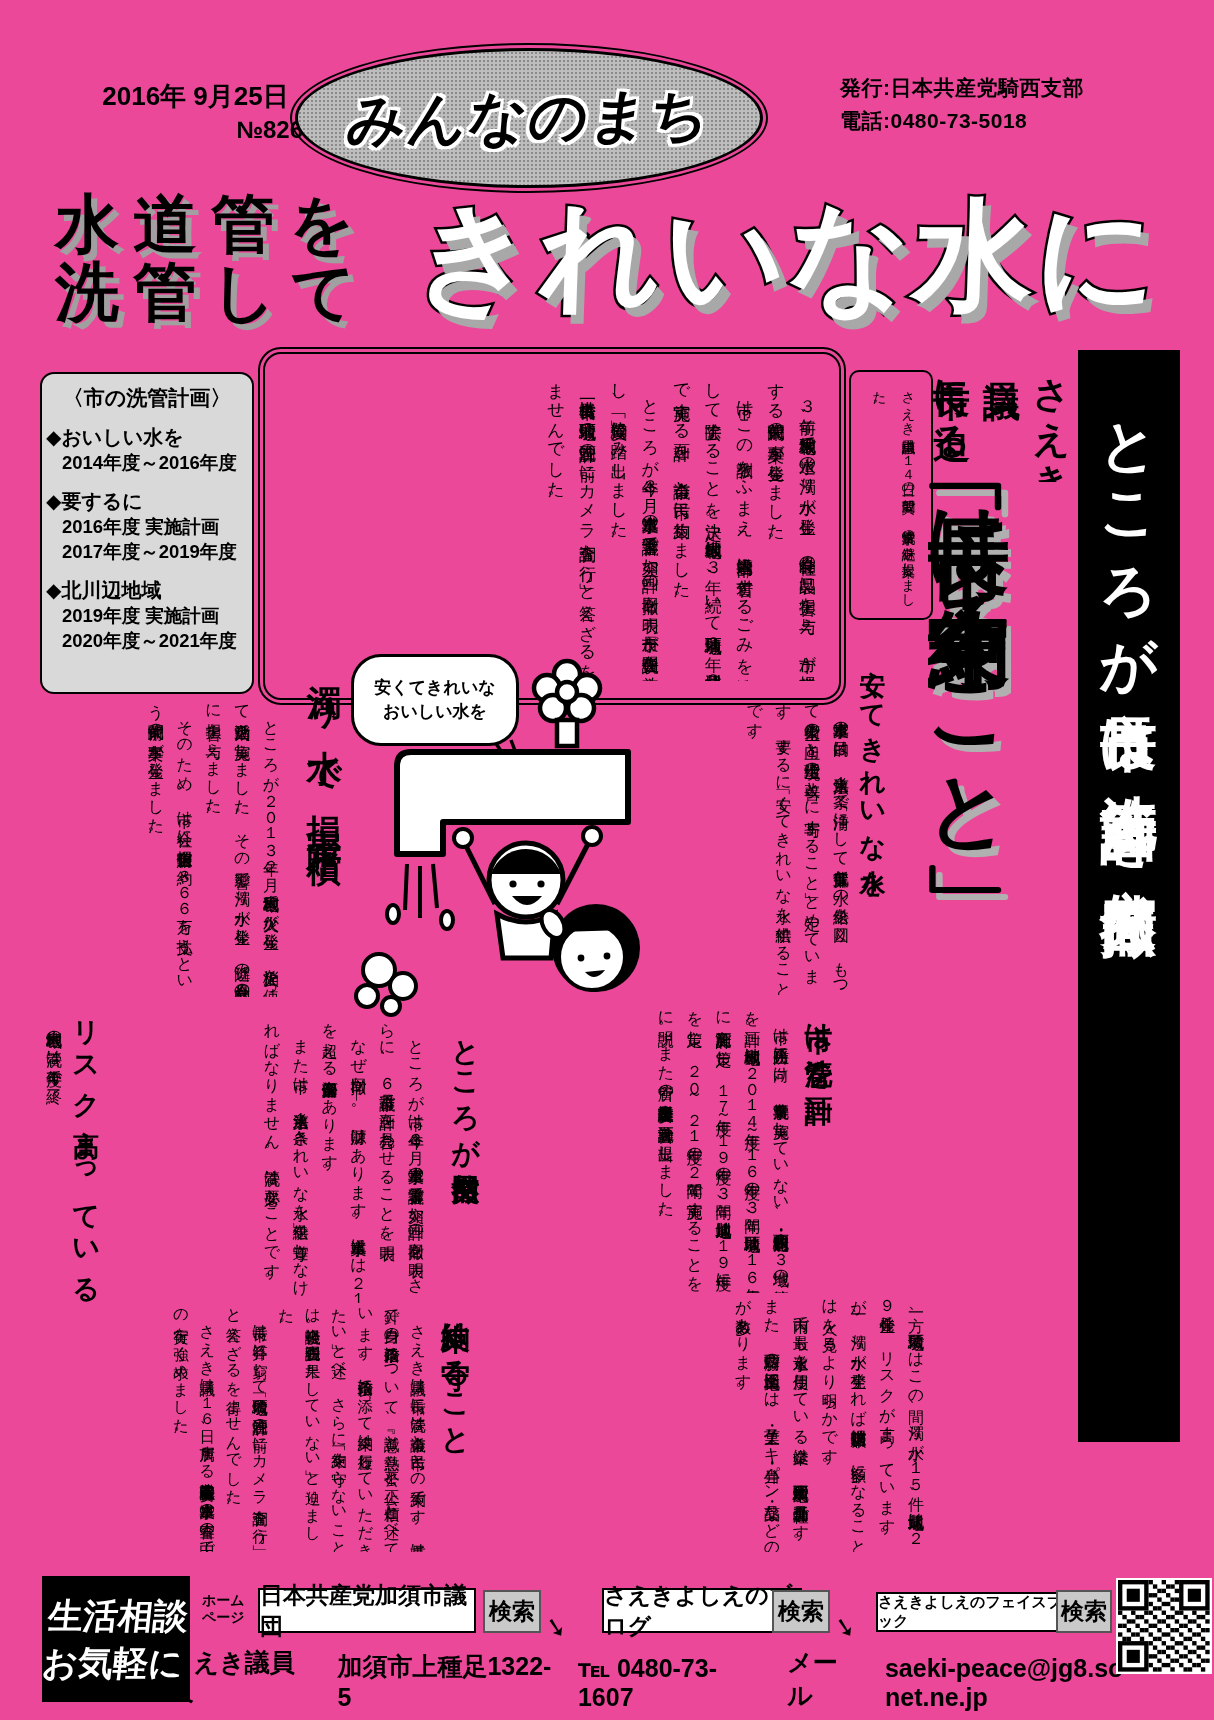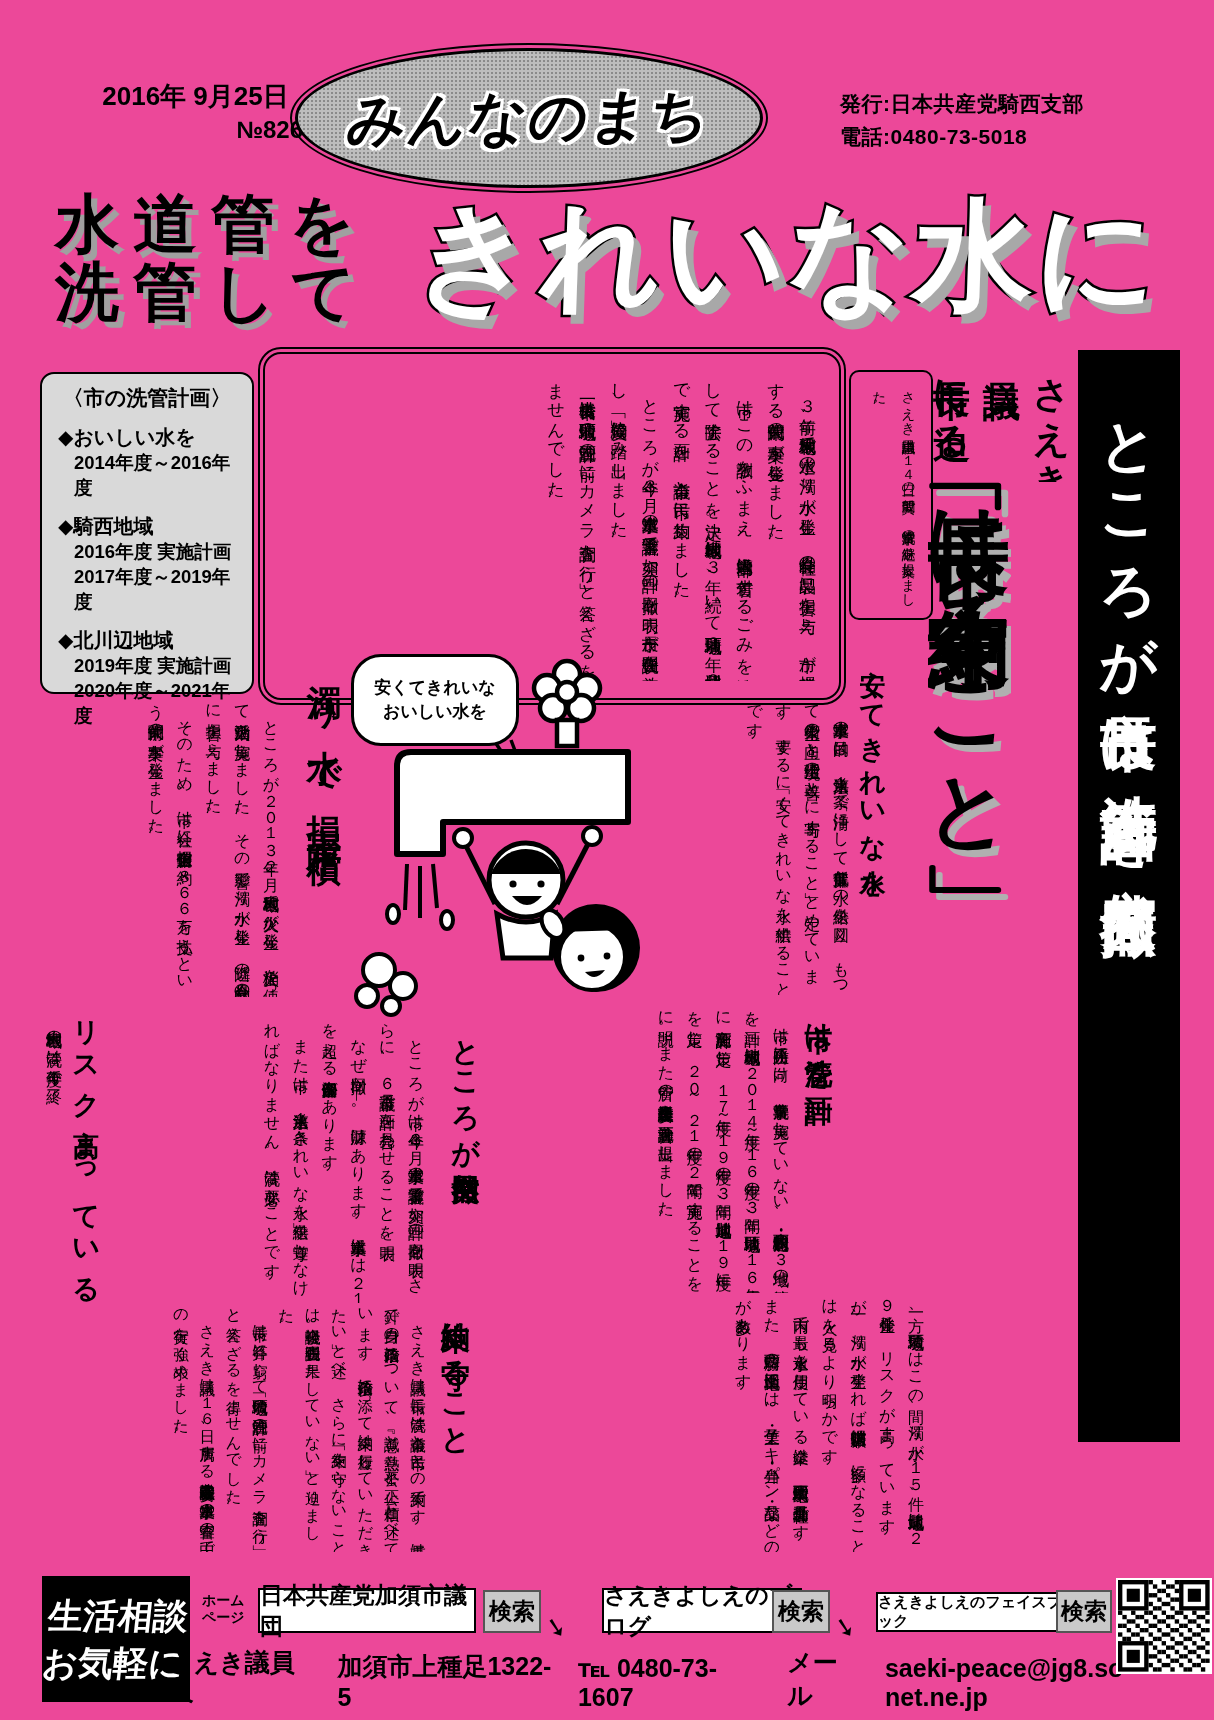--- a/index.html
+++ b/index.html
@@ -17,31 +17,31 @@
   
   #date-block{left:88px;top:80px;width:215px;text-align:center;font-size:26px;font-weight:700;line-height:1.3;}
   #issue-no{font-size:24px;font-weight:700;text-align:right;}
   #logo-ellipse{left:295px;top:48px;width:462px;height:134px;border:3px solid #000;border-radius:50%;
       outline:2px solid #000;outline-offset:3px;
       background:#bdbdbd;
       background-image:radial-gradient(#8a8a8a 1px,transparent 1.2px);background-size:4px 4px;
       display:flex;align-items:center;justify-content:center;}
   #logo-title{font-size:58px;font-weight:900;transform:skewX(-8deg) rotate(-1deg);letter-spacing:1px;
       text-shadow:-3px -3px 0 #fff,3px -3px 0 #fff,-3px 3px 0 #fff,3px 3px 0 #fff,0 -3px 0 #fff,0 3px 0 #fff,-3px 0 0 #fff,3px 0 0 #fff;}
-  #publisher{left:840px;top:88px;font-size:21px;font-weight:700;line-height:1.55;letter-spacing:.5px;}
+  #publisher{left:840px;top:72px;font-size:21px;font-weight:700;line-height:1.55;letter-spacing:.5px;}
   
   #headline-left{left:55px;top:190px;font-size:64px;font-weight:900;line-height:1.07;letter-spacing:14px;
       text-shadow:6px 6px 0 #a0a0a0;}
   #headline-right{left:414px;top:176px;font-size:120px;font-weight:900;letter-spacing:2px;
       font-family:"Liberation Serif","DejaVu Serif",serif;
       color:#fff;-webkit-text-stroke:5px #000;paint-order:stroke fill;
       text-shadow:8px 9px 0 #a8a8a8;transform:skewX(-2deg);}
   
   #plan-box{left:40px;top:372px;width:214px;height:322px;background:#d9d9d9;border:2.5px solid #000;
-      border-radius:14px;padding:10px 16px;box-sizing:border-box;}
+      border-radius:14px;padding:10px 4px;box-sizing:border-box;}
   #plan-box .pb-title{text-align:center;font-size:21px;font-weight:700;margin-bottom:12px;}
   #plan-box .pb-area{font-size:20px;font-weight:700;margin-top:12px;}
   #plan-box .pb-detail{font-size:18.5px;font-weight:700;margin-left:16px;line-height:1.35;}
   
   #main-box{left:263px;top:352px;width:578px;height:348px;border:2px solid #000;border-radius:18px;
       outline:2px solid #000;outline-offset:3px;box-sizing:border-box;padding:17px 16px;}
   #main-box .v{width:100%;height:100%;font-size:17px;line-height:1.85;}
   
   #lead-box{left:849px;top:370px;width:84px;height:250px;border:2.5px solid #000;border-radius:10px;
       box-sizing:border-box;padding:10px 8px;}
@@ -115,21 +115,21 @@
   </div>
 
   <div class="abs pre" id="headline-left">水道管を
 洗管して</div>
   <div class="abs" id="headline-right">きれいな水に</div>
 
   <div class="abs" id="plan-box">
     <div class="pb-title">〈市の洗管計画〉</div>
     <div class="pb-area">◆おいしい水を</div>
     <div class="pb-detail pre">2014年度～2016年度</div>
-    <div class="pb-area">◆騎西地域</div>
+    <div class="pb-area">◆要するに</div>
     <div class="pb-detail pre">2016年度 実施計画
 2017年度～2019年度</div>
     <div class="pb-area">◆北川辺地域</div>
     <div class="pb-detail pre">2019年度 実施計画
 2020年度～2021年度</div>
   </div>
 
   <div class="abs" id="main-box">
     <div class="v">　３年前、大利根地域で水道の濁り水が発生し、食品会社の製品に損害を与え、市が損害賠償する前代未聞の事案が発生しました。
 　市はこの教訓をふまえ、水道管内部に付着するごみを洗浄して除去することを決定。大利根地域は３年、続いて騎西地域３年、北川辺地域２年で実施する計画を、市議会と市民に約束しました。

